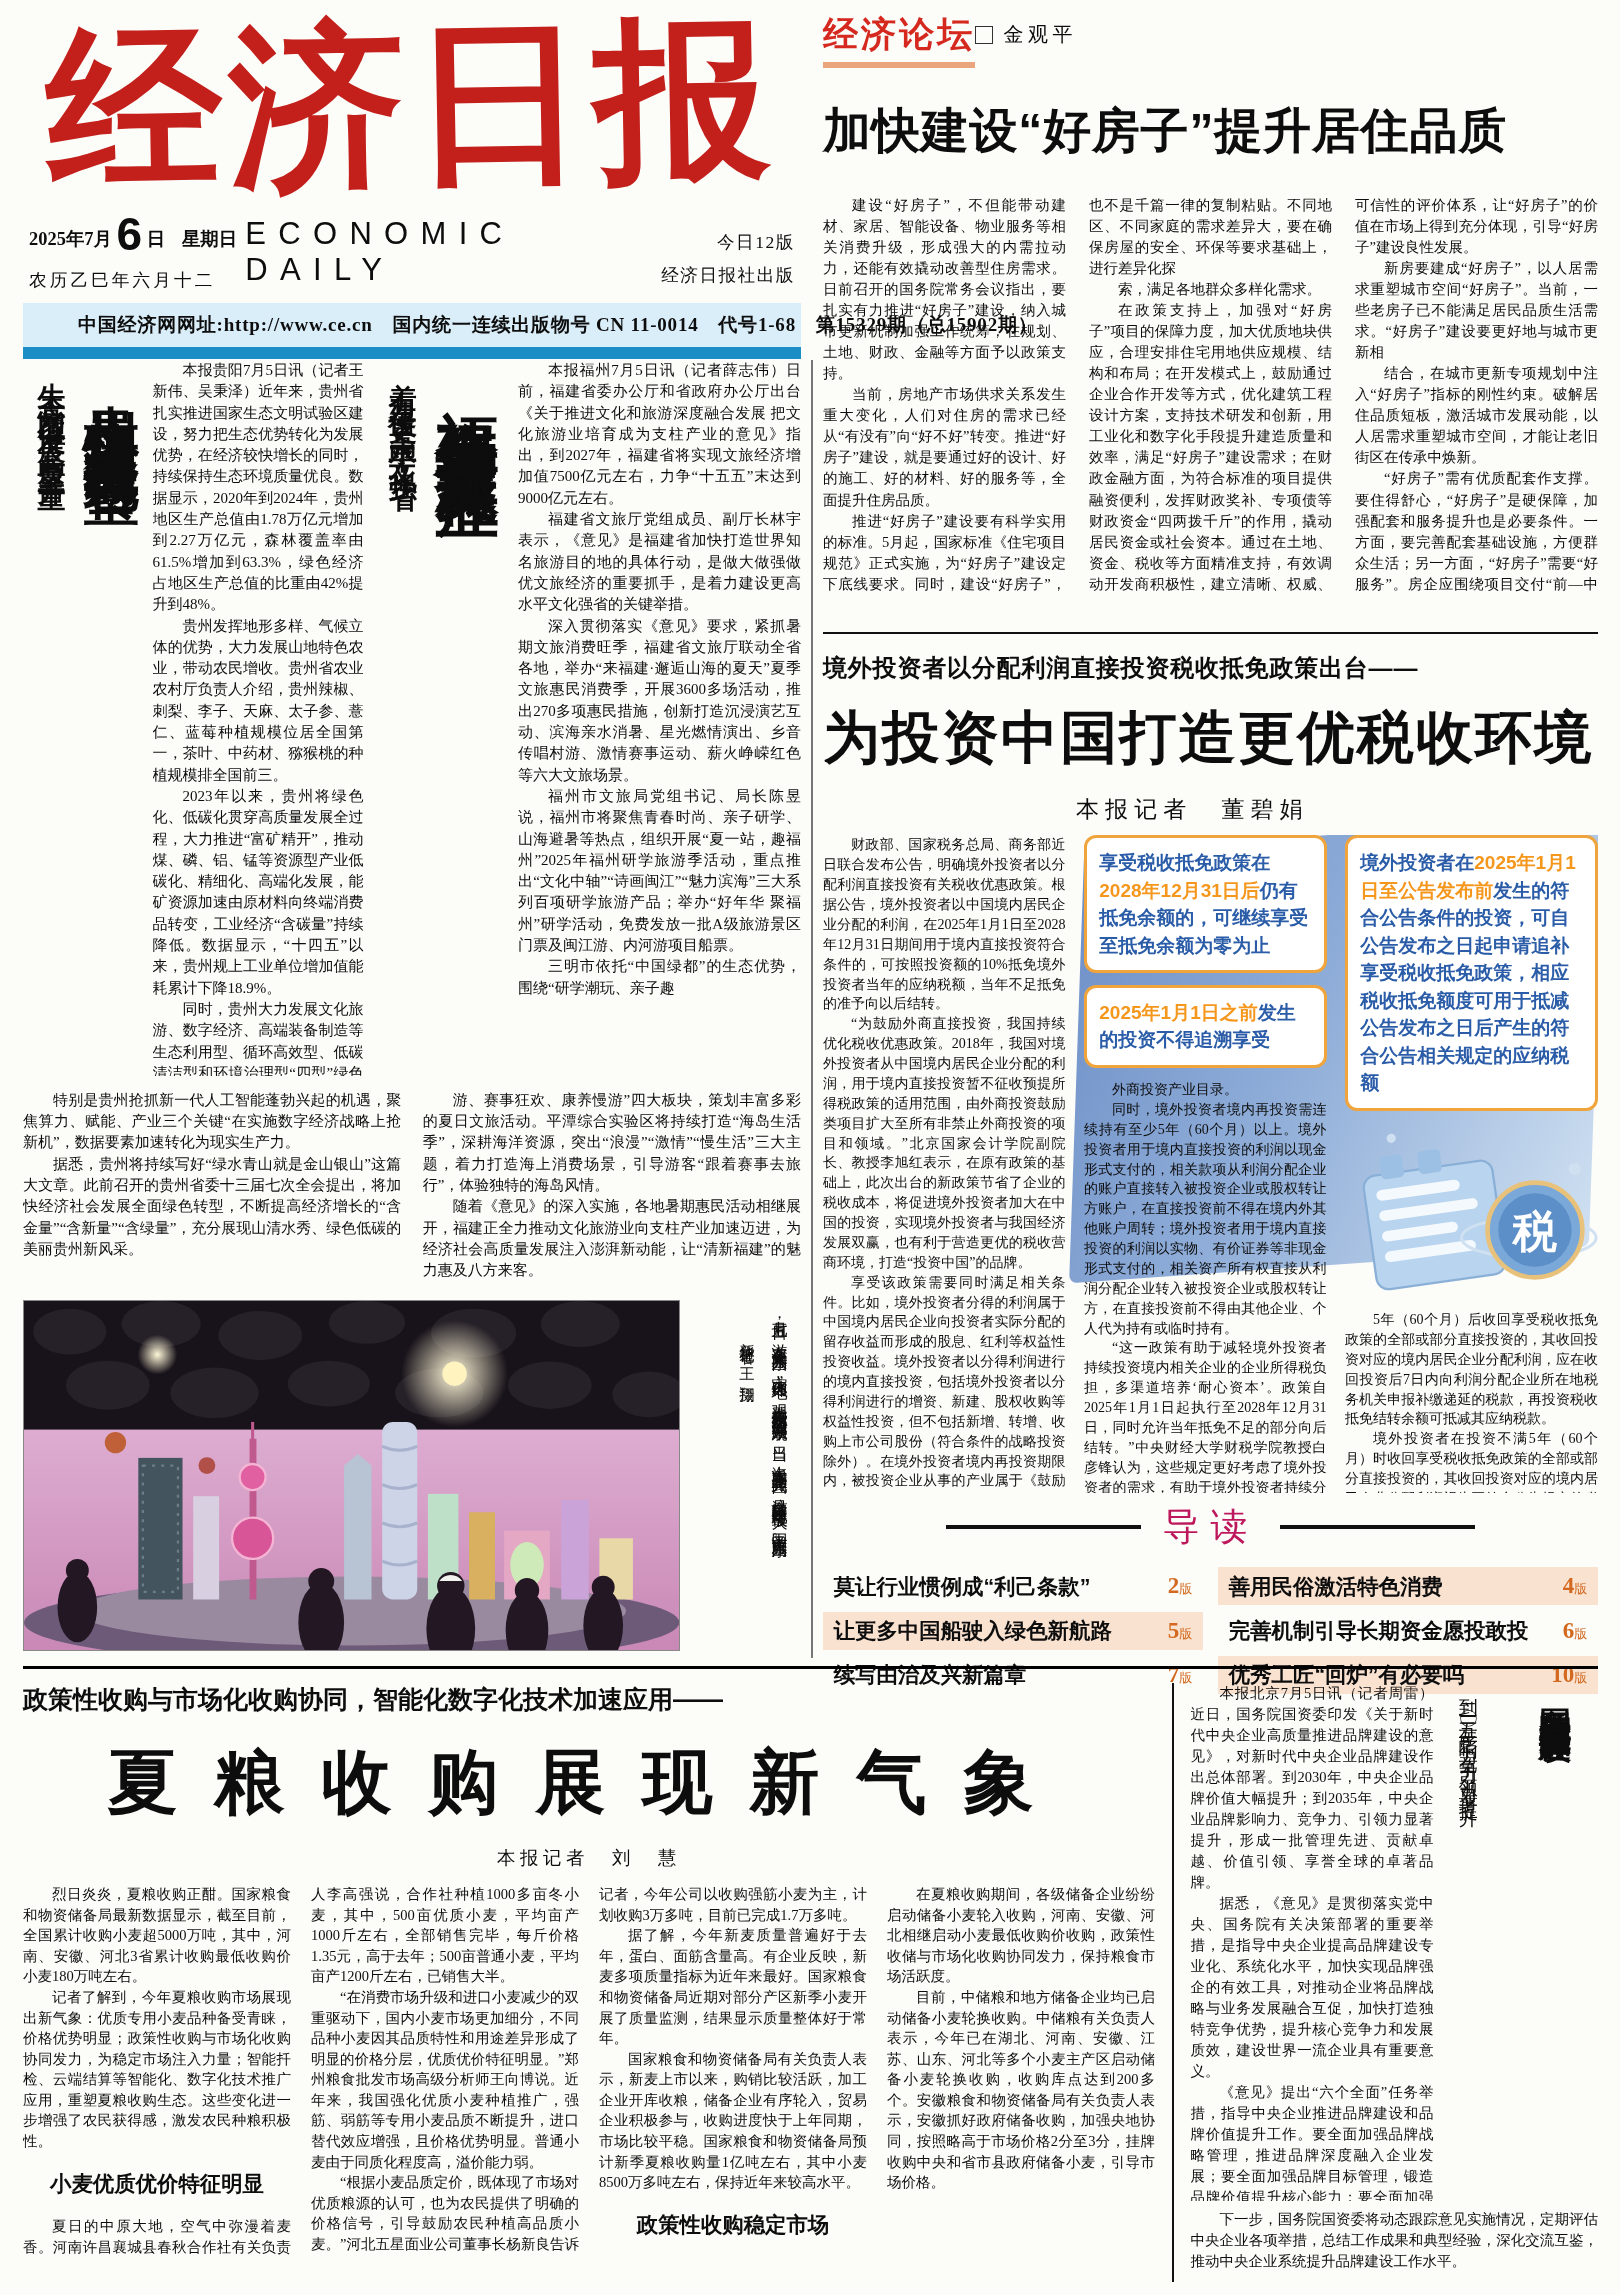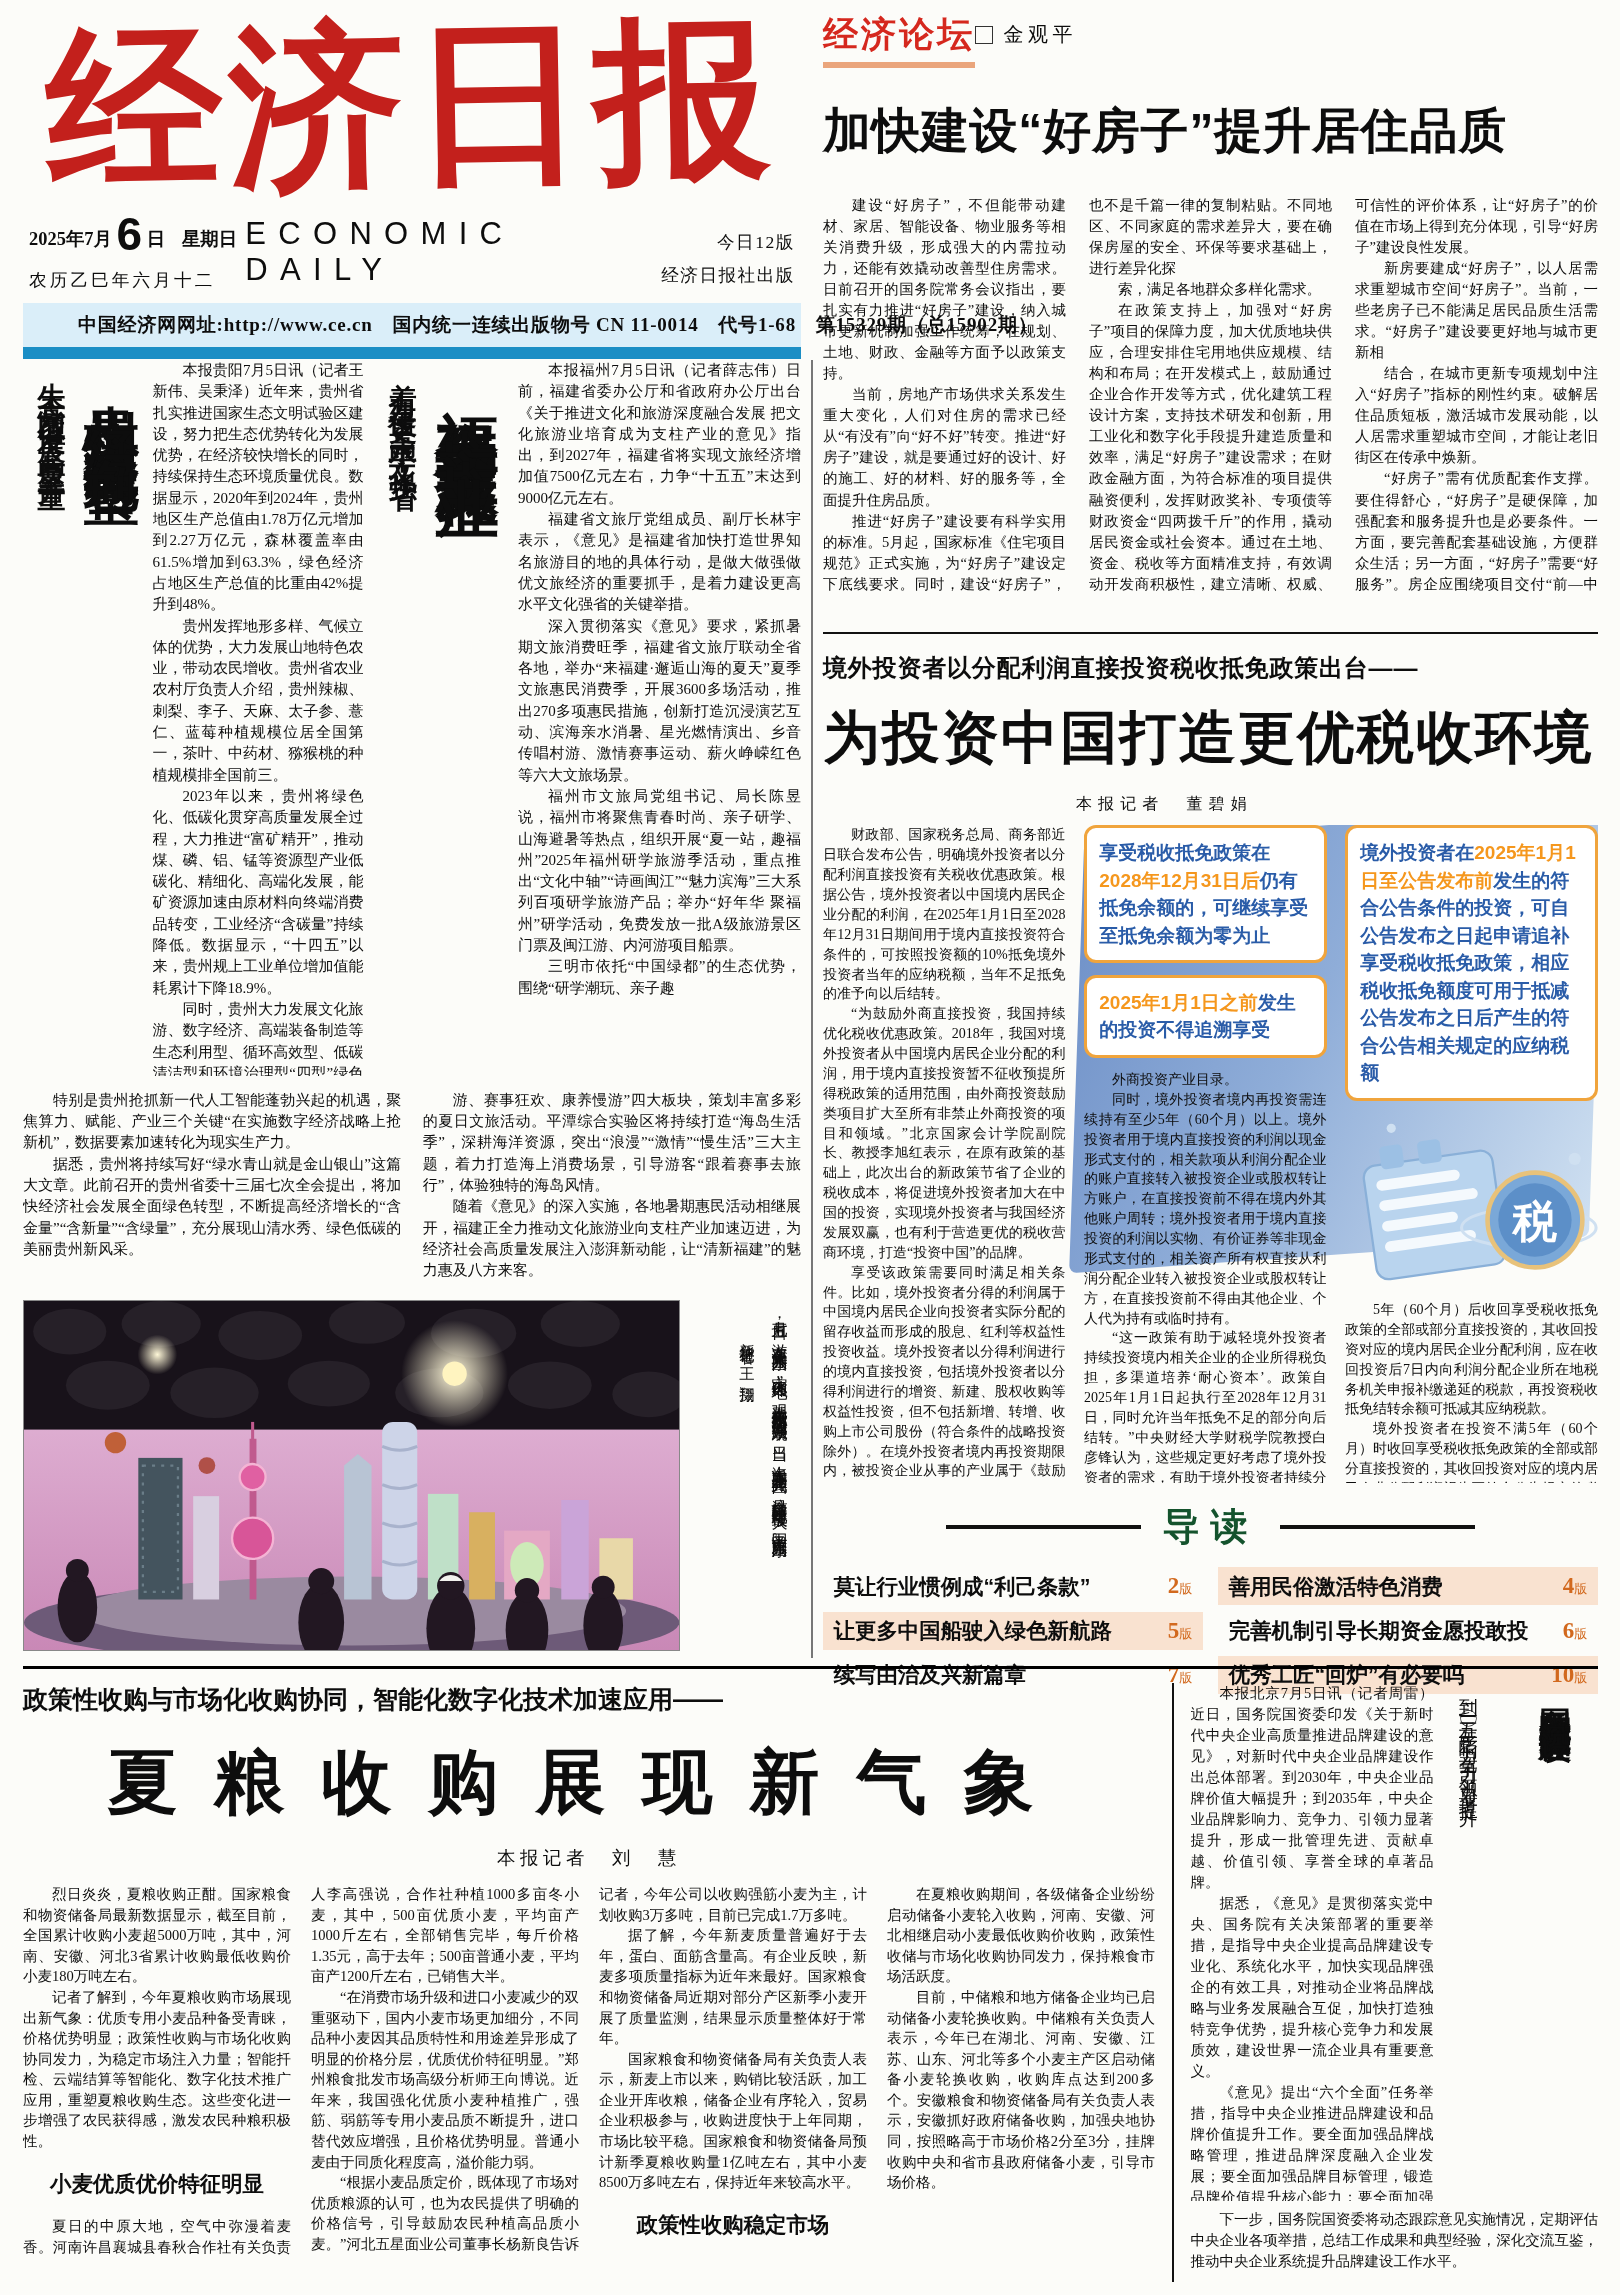--- a/index.html
+++ b/index.html
@@ -30,37 +30,37 @@
                padding-bottom:4.6px;}
   .forum-author{font-size:20px;margin-top:10.7px;display:flex;align-items:center;gap:10.7px;letter-spacing:4.6px;}
   .sq{width:15.3px;height:15.3px;border:1.5px solid #333;display:inline-block;}
   .forum-hl{font-size:48px;font-weight:900;letter-spacing:0.8px;margin-top:31px;white-space:nowrap;}
   .forum-cols{margin-top:32px;column-count:3;column-gap:23px;font-size:14.5px;line-height:1.45;
               text-align:justify;height:404px;overflow:hidden;column-fill:auto;}
   
   #tax{left:823px;top:632px;width:775px;border-top:2.3px solid #111;padding-top:18.4px;}
   .tax-kicker{font-size:24px;font-weight:bold;letter-spacing:0.8px;}
   .tax-hl{font-size:57px;font-weight:900;letter-spacing:2.3px;margin-top:15.3px;white-space:nowrap;}
-  .tax-byline{font-size:16px;letter-spacing:6.1px;margin:17px 0 10.7px 253px;}
+  .tax-byline{font-size:23px;letter-spacing:6.1px;margin:17px 0 10.7px 253px;}
   .tax-flex{display:flex;gap:18.4px;position:relative;height:658px;overflow:hidden;}
   .tax-bg{position:absolute;left:253px;top:0;width:521px;height:429px;
           background:linear-gradient(115deg,#6d8fc7 0%,#8fadd8 45%,#cfe0f1 100%);
           transform:rotate(-4deg) skewX(-6deg);border-radius:7.7px;}
   .tax-col{position:relative;width:245px;font-size:14px;line-height:1.42;text-align:justify;}
   .tax-col:last-child{width:253px;}
   .callout{background:#fff;border:3.1px solid #f0a43c;border-radius:12px;padding:10.7px 12.3px;
            font-size:19px;line-height:1.45;font-weight:bold;color:#2a5ca8;text-align:left;text-indent:0;
            font-family:"Liberation Sans",sans-serif;margin-bottom:12.3px;}
   .callout .hl{color:#f5971d;}
   .tax-illus{margin:4.6px 0 9.2px 0;}
   
   #daodu{left:823px;top:1502px;width:775px;}
   .daodu-titlerow{display:flex;align-items:center;justify-content:center;gap:21.4px;}
   .daodu-line{height:3.1px;background:#111;width:195px;}
-  .daodu-title{font-size:37px;font-weight:700;color:#14532d;letter-spacing:10.7px;}
+  .daodu-title{font-size:37px;font-weight:400;color:#be185d;letter-spacing:10.7px;}
   .daodu-grid{display:grid;grid-template-columns:1fr 1fr;column-gap:15.3px;row-gap:6.1px;margin-top:15.3px;}
   .daodu-item{display:flex;justify-content:space-between;align-items:center;padding:4.6px 10.7px;}
   .daodu-item.hl{background:#f9e2d0;}
   .daodu-item .t{font-size:21.4px;font-weight:bold;font-family:"Liberation Sans",sans-serif;}
   .daodu-item .pg{color:#d2691e;white-space:nowrap;}
   .daodu-item .pg .n{font-size:23px;font-weight:bold;}
   .daodu-item .pg .u{font-size:13px;}
   
   #leftmid{left:23px;top:360px;width:778px;}
   .mid-flex{display:flex;height:716px;overflow:hidden;}

